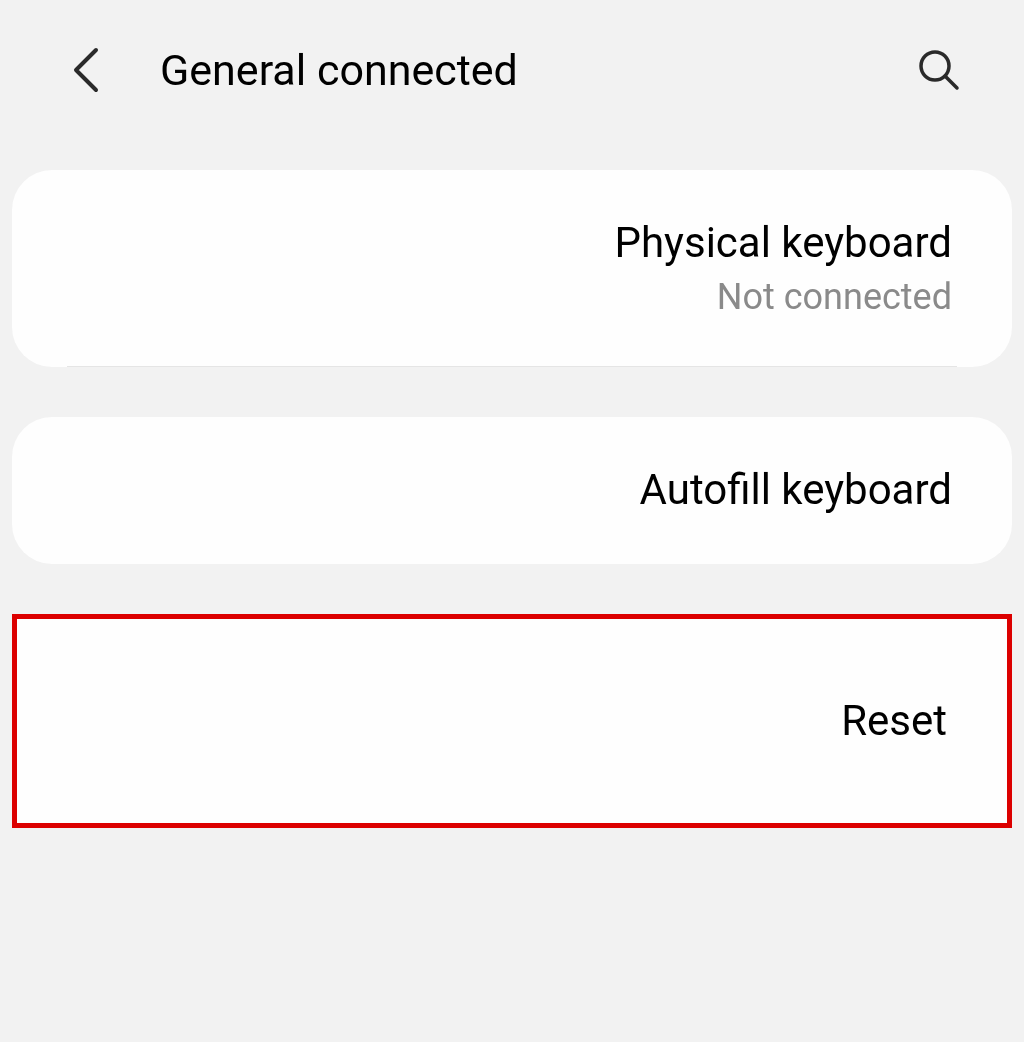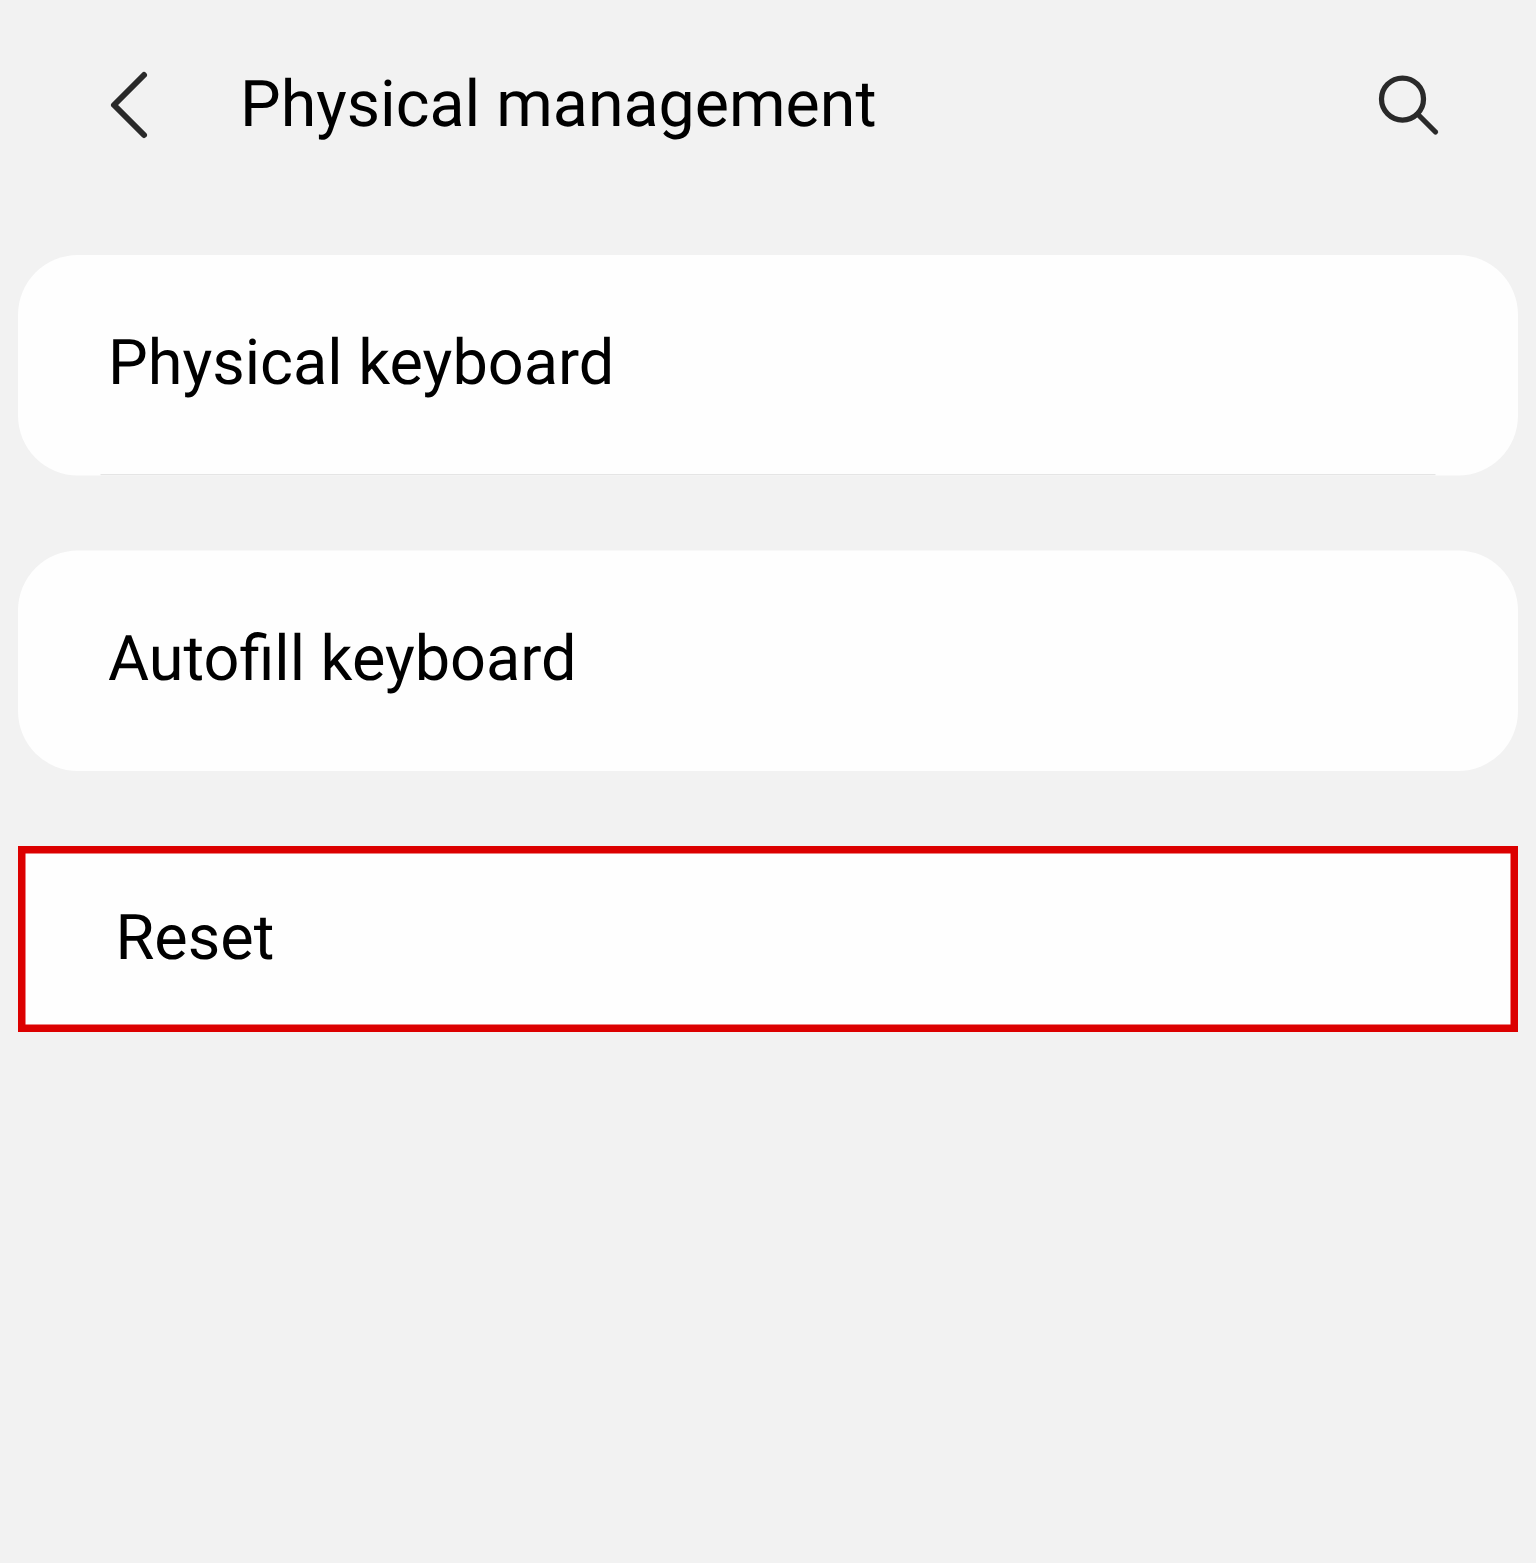--- a/index.html
+++ b/index.html
@@ -49,20 +49,21 @@
     }
     .card {
       background-color: #fefefe;
       border-radius: 40px;
       overflow: hidden;
       margin-bottom: 50px;
     }
     .list-item {
       padding: 48px 60px;
       cursor: pointer;
+      text-align: right;
     }
     .item-title {
       font-size: 42px;
       font-weight: 400;
       color: #000;
       line-height: 1.2;
     }
     .item-subtitle {
       font-size: 36px;
       font-weight: 400;
@@ -73,46 +74,47 @@
       height: 1px;
       background-color: #e5e5e5;
       margin: 0 55px;
     }
     .highlighted {
       border: 5px solid #dc0000;
       border-radius: 0;
       padding: 0 2px;
     }
     .highlighted .list-item {
-      padding: 32px 58px;
+      padding: 77px 58px;
     }
   </style>
 </head>
 <body>
 
 <div class="header">
   <div class="back-button">
     <svg width="30" height="48" viewBox="0 0 30 48">
       <path d="M 26 4 L 6 24 L 26 44" stroke="#2a2a2a" stroke-width="4" fill="none" stroke-linecap="round" stroke-linejoin="round"></path>
     </svg>
   </div>
-  <div class="header-title">Physical management</div>
+  <div class="header-title">General connected</div>
   <div class="search-button">
     <svg width="44" height="44" viewBox="0 0 44 44">
       <circle cx="18" cy="18" r="14" stroke="#2a2a2a" stroke-width="3.5" fill="none"></circle>
       <line x1="28" y1="28" x2="40" y2="40" stroke="#2a2a2a" stroke-width="3.5" stroke-linecap="round"></line>
     </svg>
   </div>
 </div>
 
 <div class="content">
 
   <div class="card">
     <div class="list-item">
       <div class="item-title">Physical keyboard</div>
+      <div class="item-subtitle">Not connected</div>
     </div>
     <div class="divider"></div>
   </div>
 
   <div class="card">
     <div class="list-item">
       <div class="item-title">Autofill keyboard</div>
     </div>
   </div>
 

